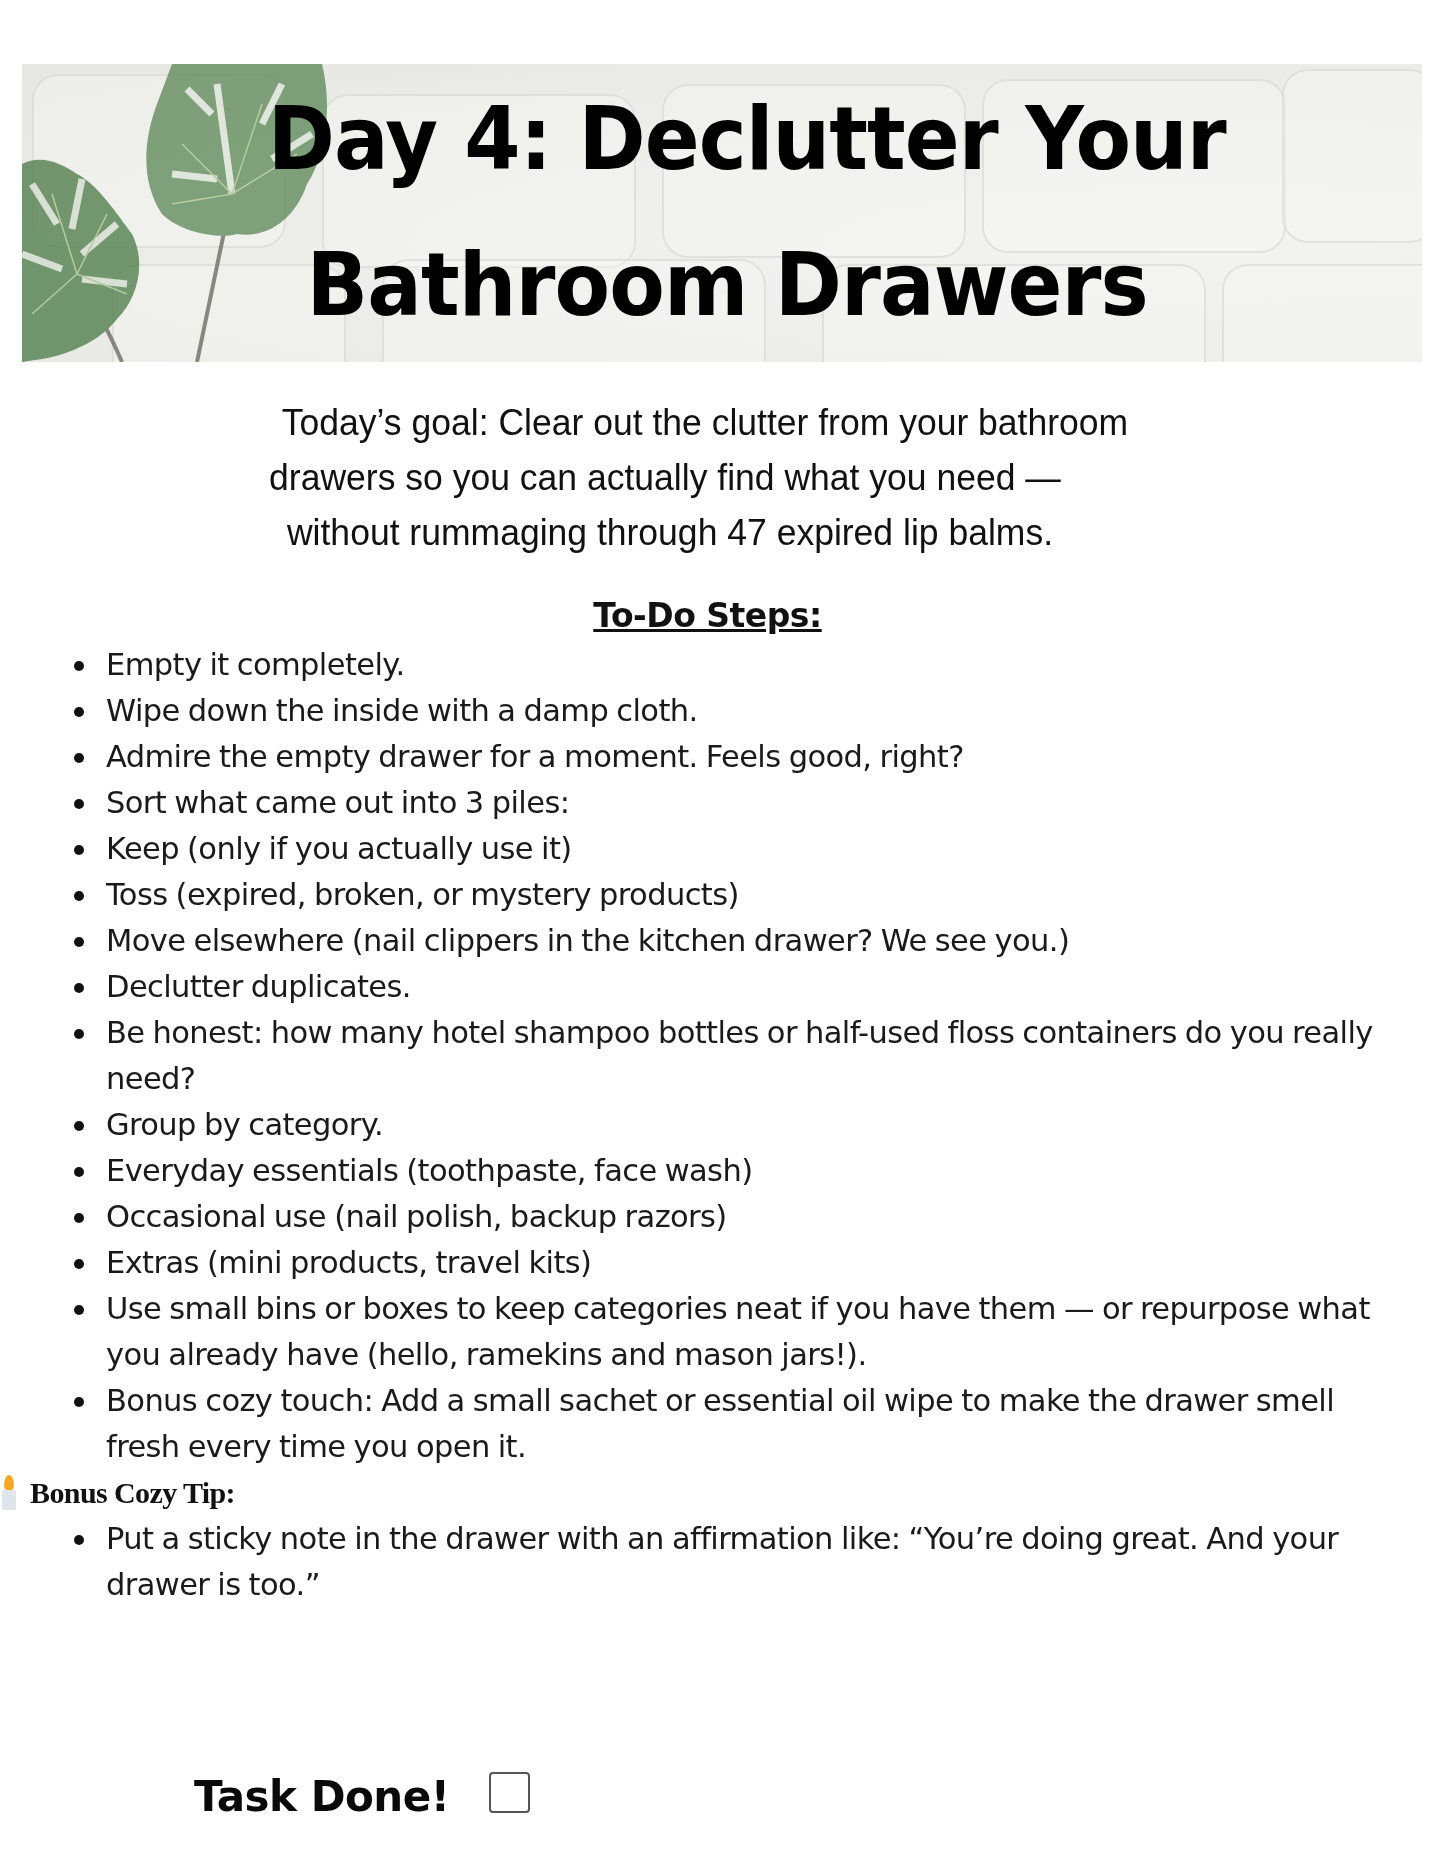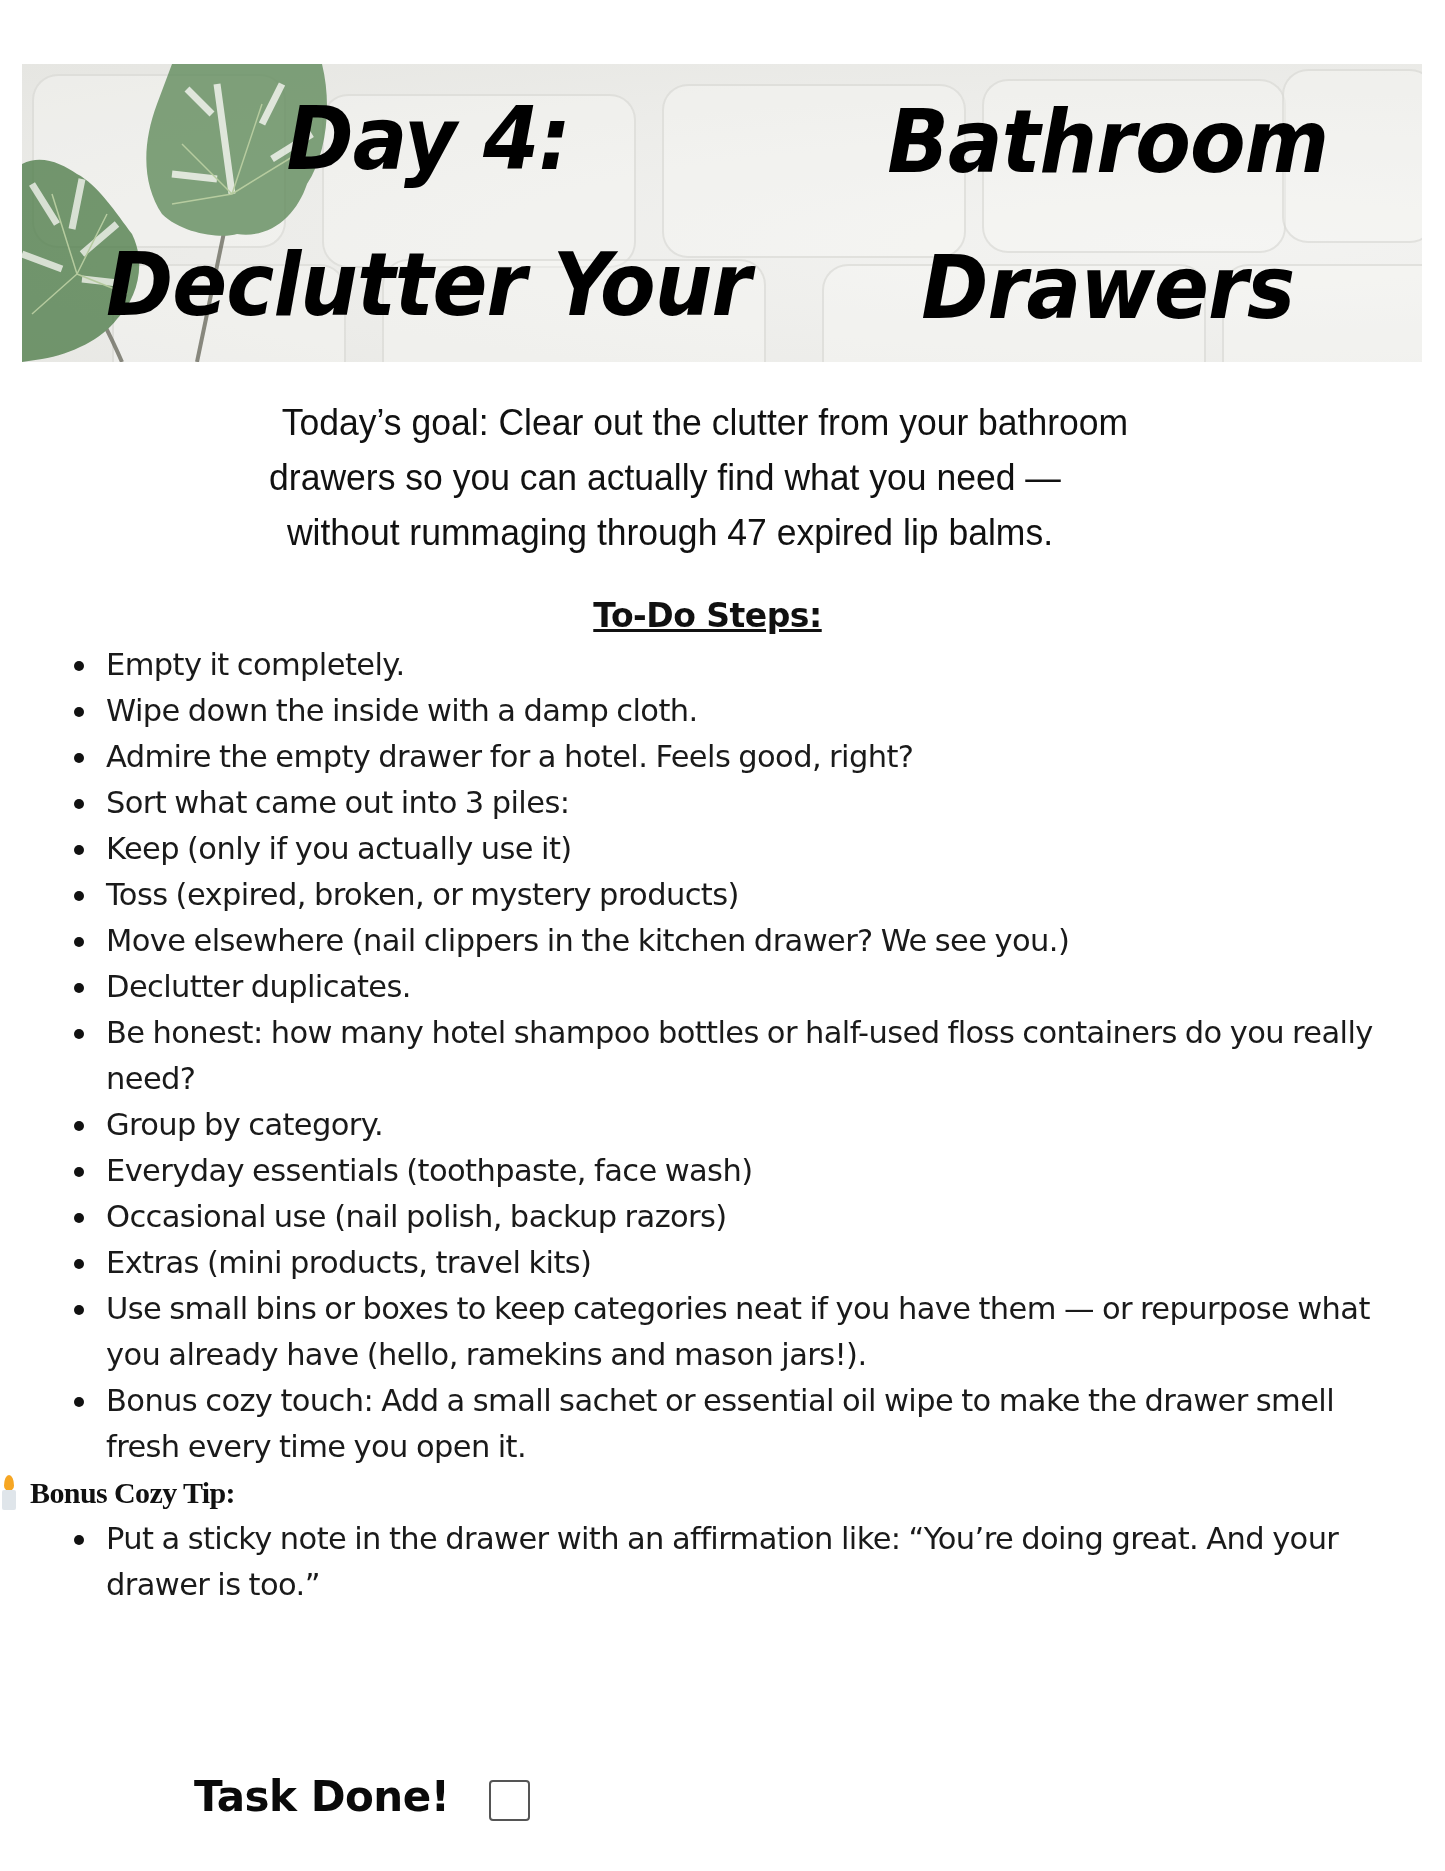--- a/index.html
+++ b/index.html
@@ -40,25 +40,24 @@
       height: 298px;
       opacity: 0.78;
     }
     .banner-title {
       position: absolute;
       left: 0;
       top: 0;
       width: 1400px;
       height: 302px;
       display: flex;
-      flex-direction: row;
+      flex-direction: column;
       justify-content: center;
       align-items: center;
       text-align: center;
-      font-style: italic;
     }
     .banner-title span {
       display: block;
       font-family: "DejaVu Sans", sans-serif;
       font-weight: bold;
       font-size: 88px;
       line-height: 146px;
       letter-spacing: -1px;
       color: #000000;
       transform: scaleX(0.92);
@@ -163,21 +162,21 @@
       background: #dfe5ea;
       border-radius: 2px;
     }
 
     
     .task-done {
       position: absolute;
       left: 194px;
       top: 1772px;
       display: flex;
-      align-items: flex-end;
+      align-items: flex-start;
       gap: 40px;
     }
     .task-done-label {
       font-family: "DejaVu Sans", sans-serif;
       font-weight: bold;
       font-size: 42px;
       color: #0a0a0a;
       letter-spacing: -0.5px;
     }
     .task-checkbox {
@@ -231,21 +230,21 @@
   <div class="g3">without rummaging through 47 expired lip balms.</div>
 </div>
 
 <div class="steps-heading">
   <span>To-Do Steps:</span>
 </div>
 
 <ul class="steps">
   <li class="step"><span class="bullet"></span><span>Empty it completely.</span></li>
   <li class="step"><span class="bullet"></span><span>Wipe down the inside with a damp cloth.</span></li>
-  <li class="step"><span class="bullet"></span><span>Admire the empty drawer for a hotel. Feels good, right?</span></li>
+  <li class="step"><span class="bullet"></span><span>Admire the empty drawer for a moment. Feels good, right?</span></li>
   <li class="step"><span class="bullet"></span><span>Sort what came out into 3 piles:</span></li>
   <li class="step"><span class="bullet"></span><span>Keep (only if you actually use it)</span></li>
   <li class="step"><span class="bullet"></span><span>Toss (expired, broken, or mystery products)</span></li>
   <li class="step"><span class="bullet"></span><span>Move elsewhere (nail clippers in the kitchen drawer? We see you.)</span></li>
   <li class="step"><span class="bullet"></span><span>Declutter duplicates.</span></li>
   <li class="step"><span class="bullet"></span><span>Be honest: how many hotel shampoo bottles or half-used floss containers do you really need?</span></li>
   <li class="step"><span class="bullet"></span><span>Group by category.</span></li>
   <li class="step"><span class="bullet"></span><span>Everyday essentials (toothpaste, face wash)</span></li>
   <li class="step"><span class="bullet"></span><span>Occasional use (nail polish, backup razors)</span></li>
   <li class="step"><span class="bullet"></span><span>Extras (mini products, travel kits)</span></li>

